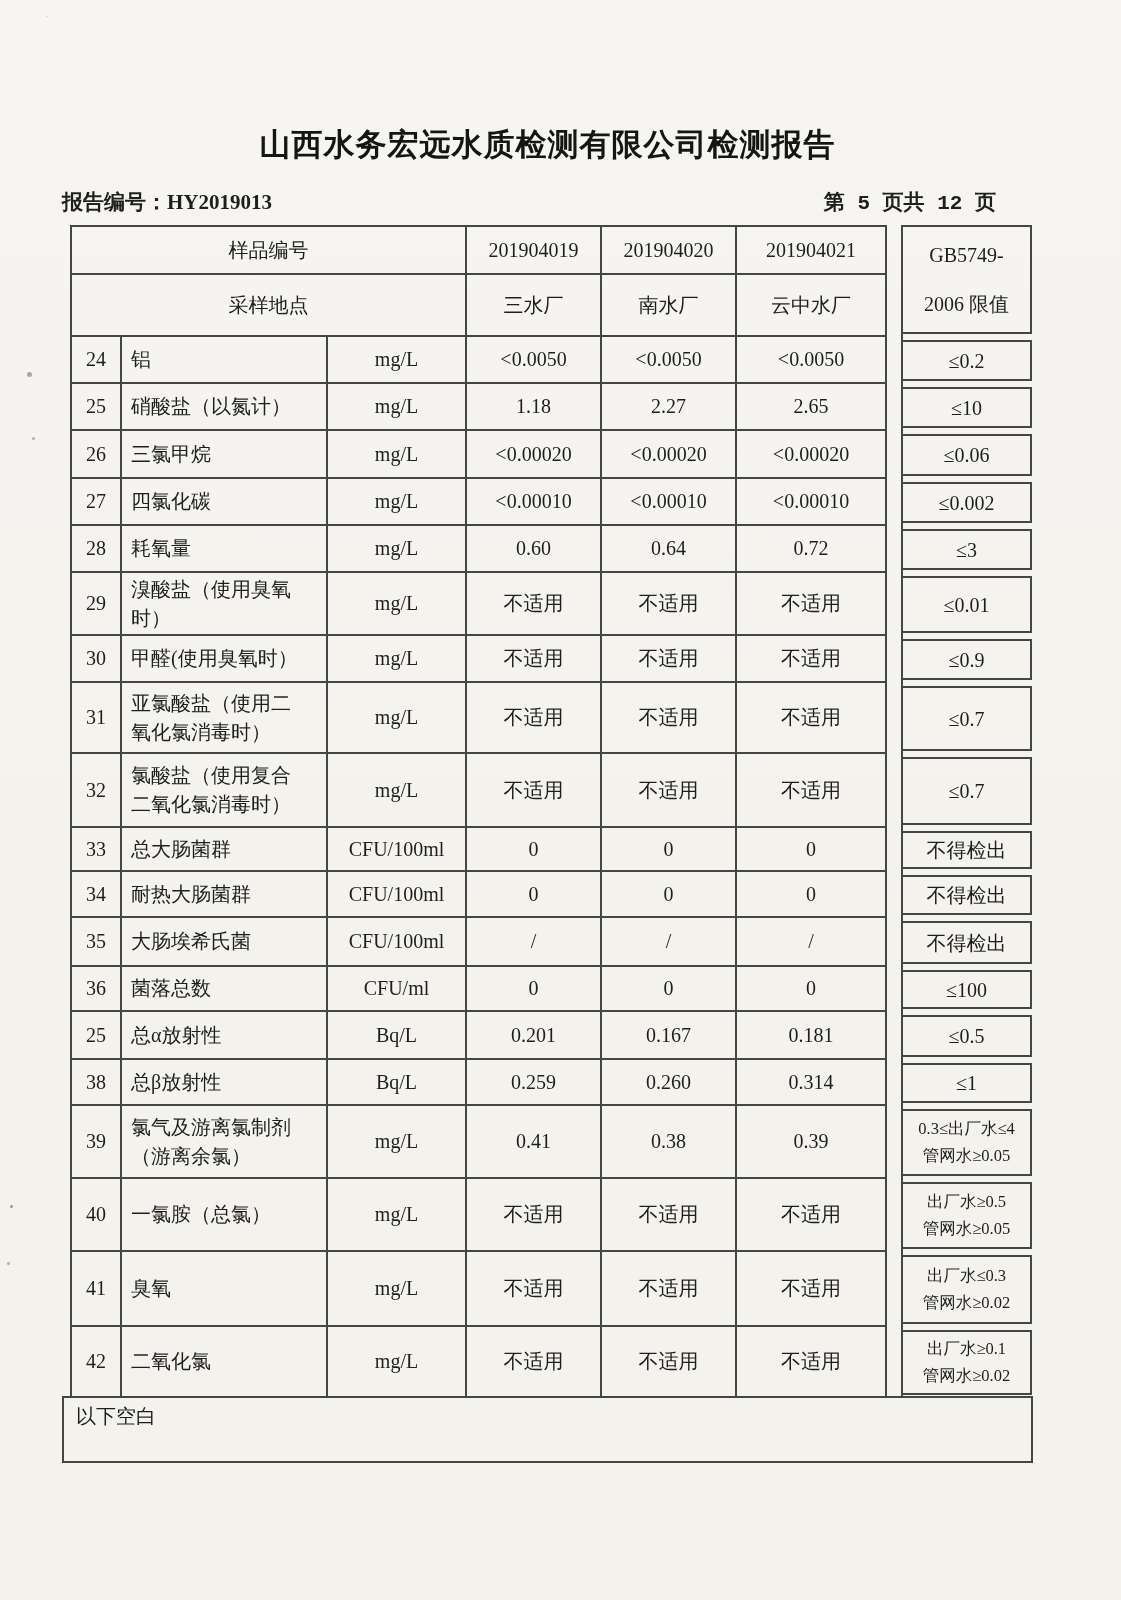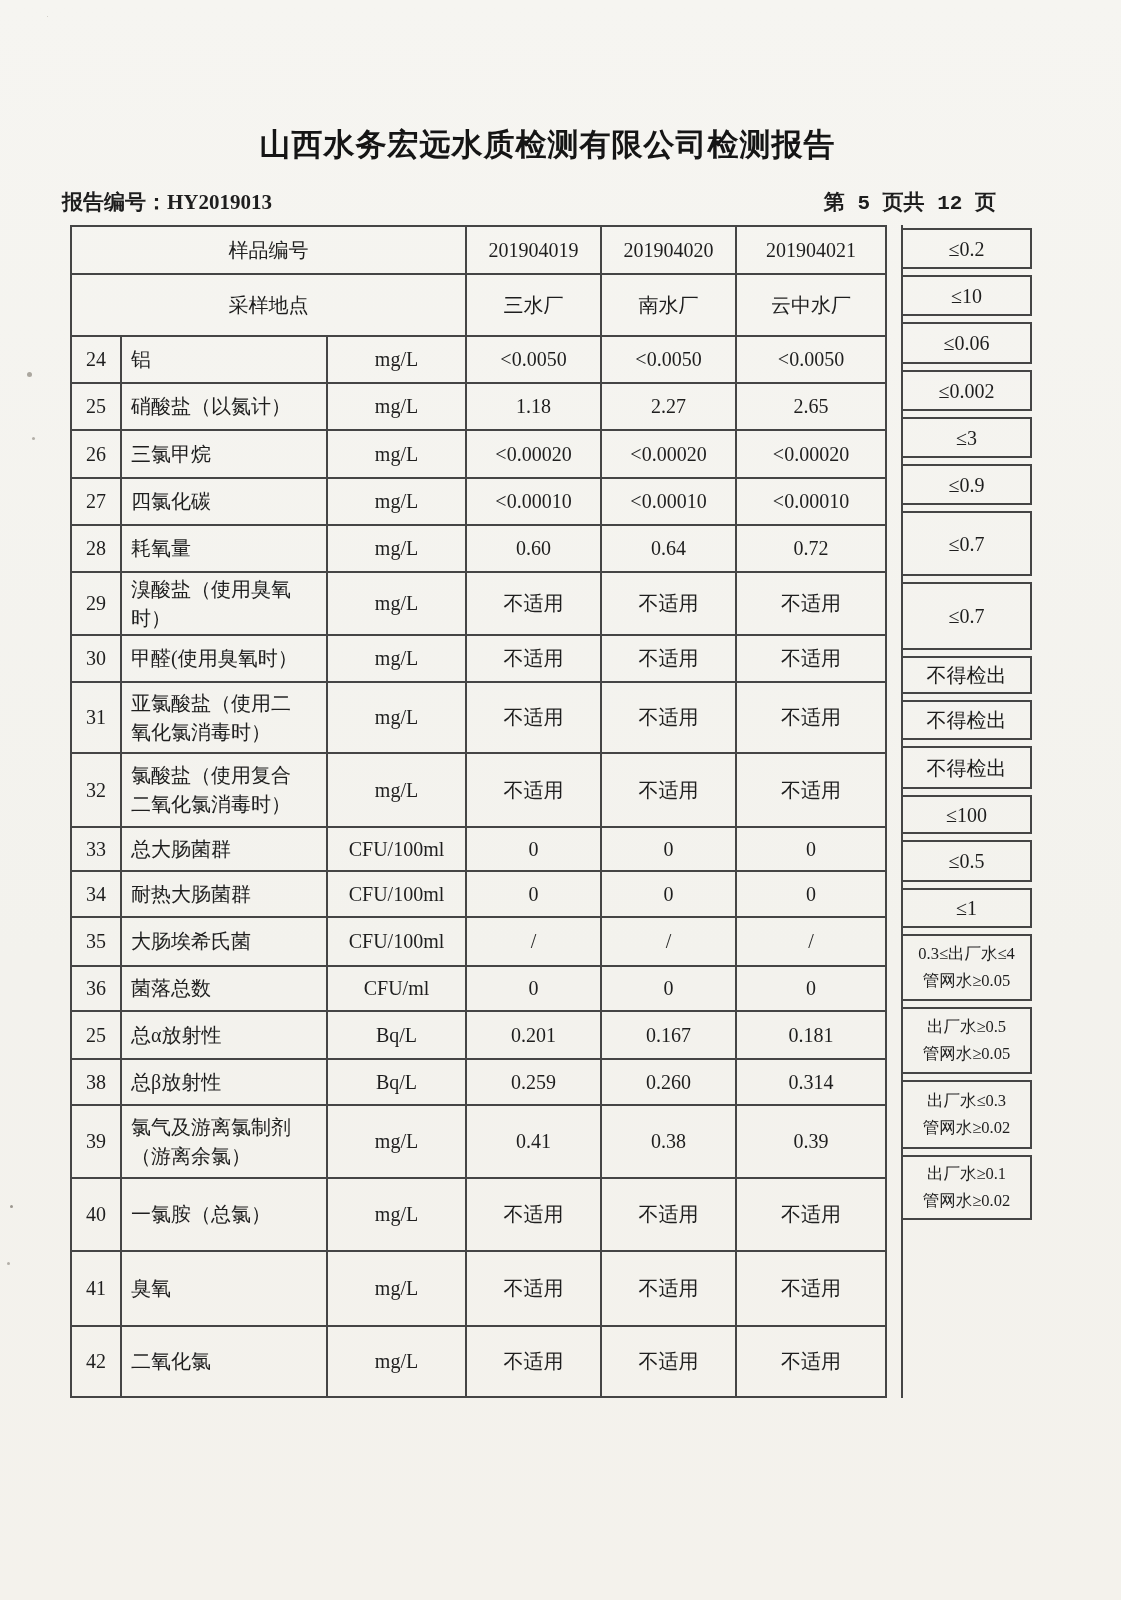--- a/index.html
+++ b/index.html
@@ -251,34 +251,41 @@
       <div class="cell">mg/L</div>
       <div class="cell">不适用</div>
       <div class="cell">不适用</div>
       <div class="cell">不适用</div>
     </div>
   </div>
 
   <div class="vline"></div>
 
   <div class="limits">
+    <div class="slot first" style="height:112px">
+        <div class="lbox gb">GB5749-
+2006 限值</div>
+      </div>
     <div class="slot" style="height:47px">
         <div class="lbox">≤0.2</div>
       </div>
     <div class="slot" style="height:47px">
         <div class="lbox">≤10</div>
       </div>
     <div class="slot" style="height:48px">
         <div class="lbox">≤0.06</div>
       </div>
     <div class="slot" style="height:47px">
         <div class="lbox">≤0.002</div>
       </div>
     <div class="slot" style="height:47px">
         <div class="lbox">≤3</div>
+      </div>
+    <div class="slot" style="height:63px">
+        <div class="lbox">≤0.01</div>
       </div>
     <div class="slot" style="height:47px">
         <div class="lbox">≤0.9</div>
       </div>
     <div class="slot" style="height:71px">
         <div class="lbox">≤0.7</div>
       </div>
     <div class="slot" style="height:74px">
         <div class="lbox">≤0.7</div>
       </div>
@@ -311,14 +318,17 @@
     <div class="slot" style="height:75px">
         <div class="lbox sm">出厂水≤0.3
 管网水≥0.02</div>
       </div>
     <div class="slot" style="height:71px">
         <div class="lbox sm">出厂水≥0.1
 管网水≥0.02</div>
       </div>
   </div>
 
+  <div class="footrow">
+    <span>以下空白</span>
+  </div>
 
 </div>
 
 </body></html>

